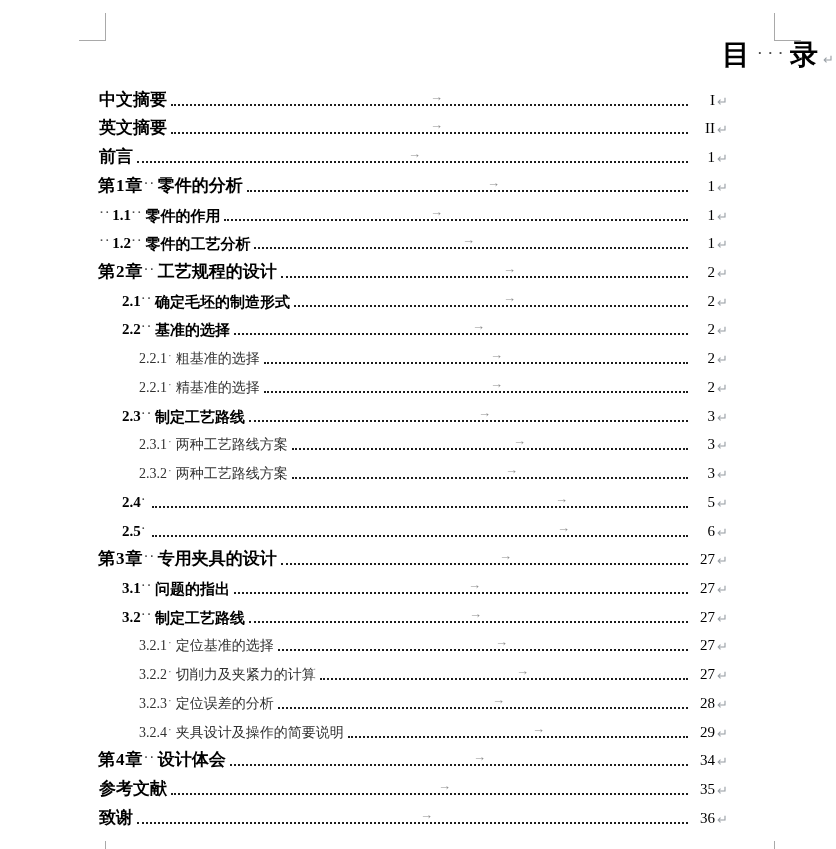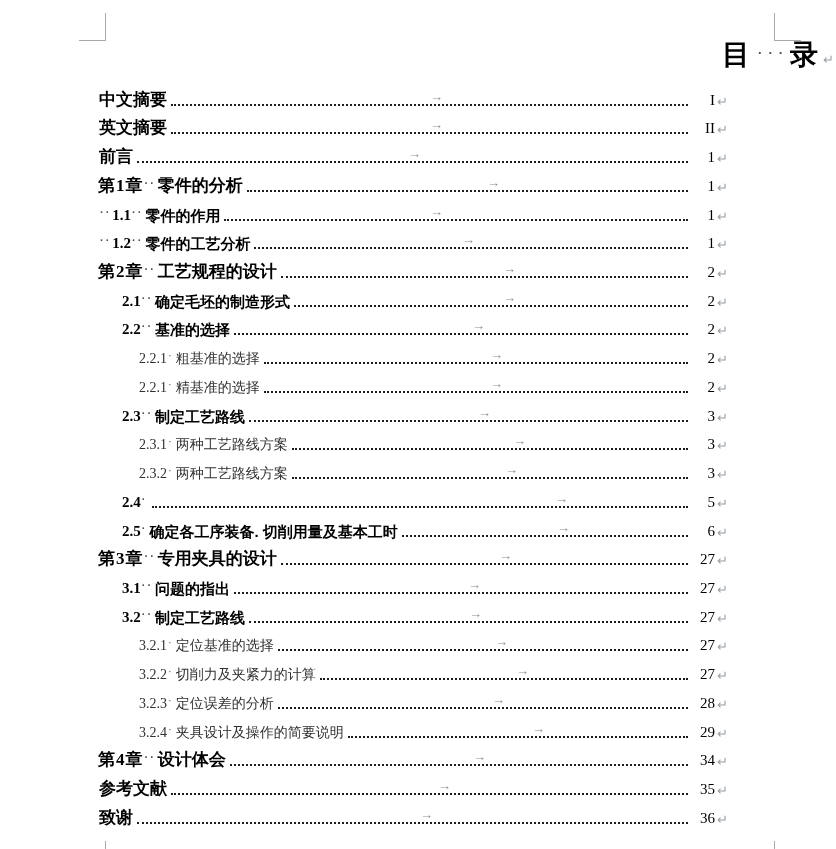--- a/index.html
+++ b/index.html
@@ -198,21 +198,20 @@
     <span class="sp sep">·</span>
     <span class="leader"></span>
     <span class="pagenum">5</span>
     <span class="pilcrow">↵</span>
     <span class="tab" style="left: 457px;">→</span>
   </div>
       <div class="row row--section">
 
     <span class="num">2.5</span>
     <span class="sp sep">·</span>
-    <span class="label">确定各工序装备. 切削用量及基本工时</span>
     <span class="leader"></span>
     <span class="pagenum">6</span>
     <span class="pilcrow">↵</span>
     <span class="tab" style="left: 459px;">→</span>
   </div>
       <div class="row row--chapter">
 
     <span class="num">第3章</span>
     <span class="sp sep">··</span>
     <span class="label">专用夹具的设计</span>

